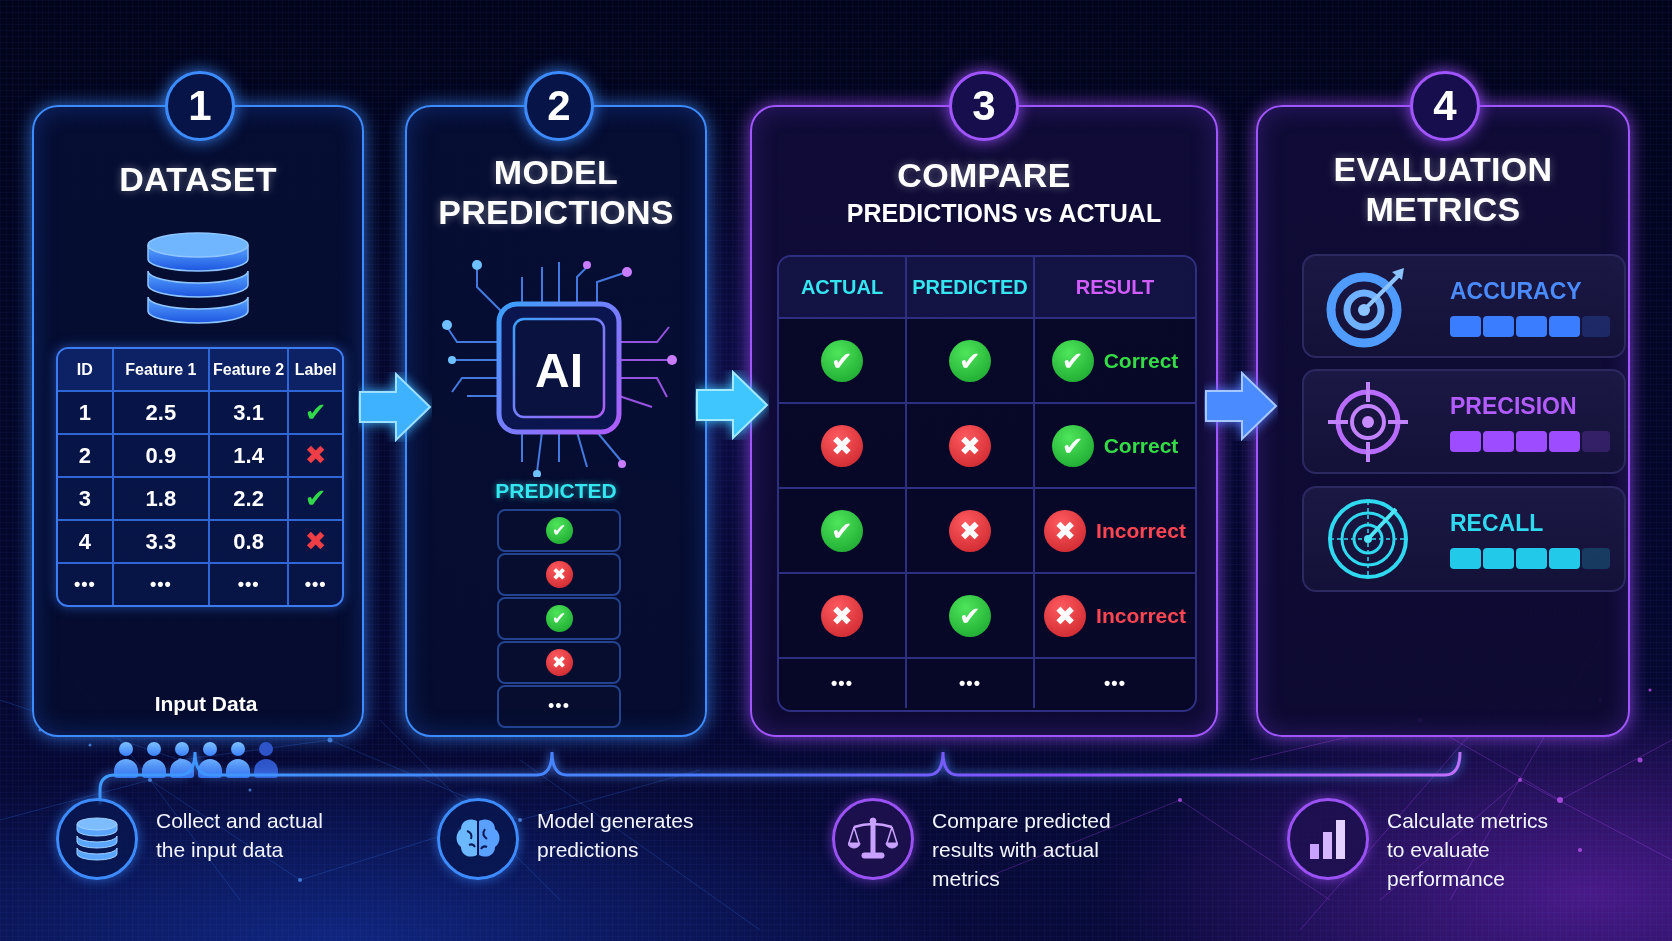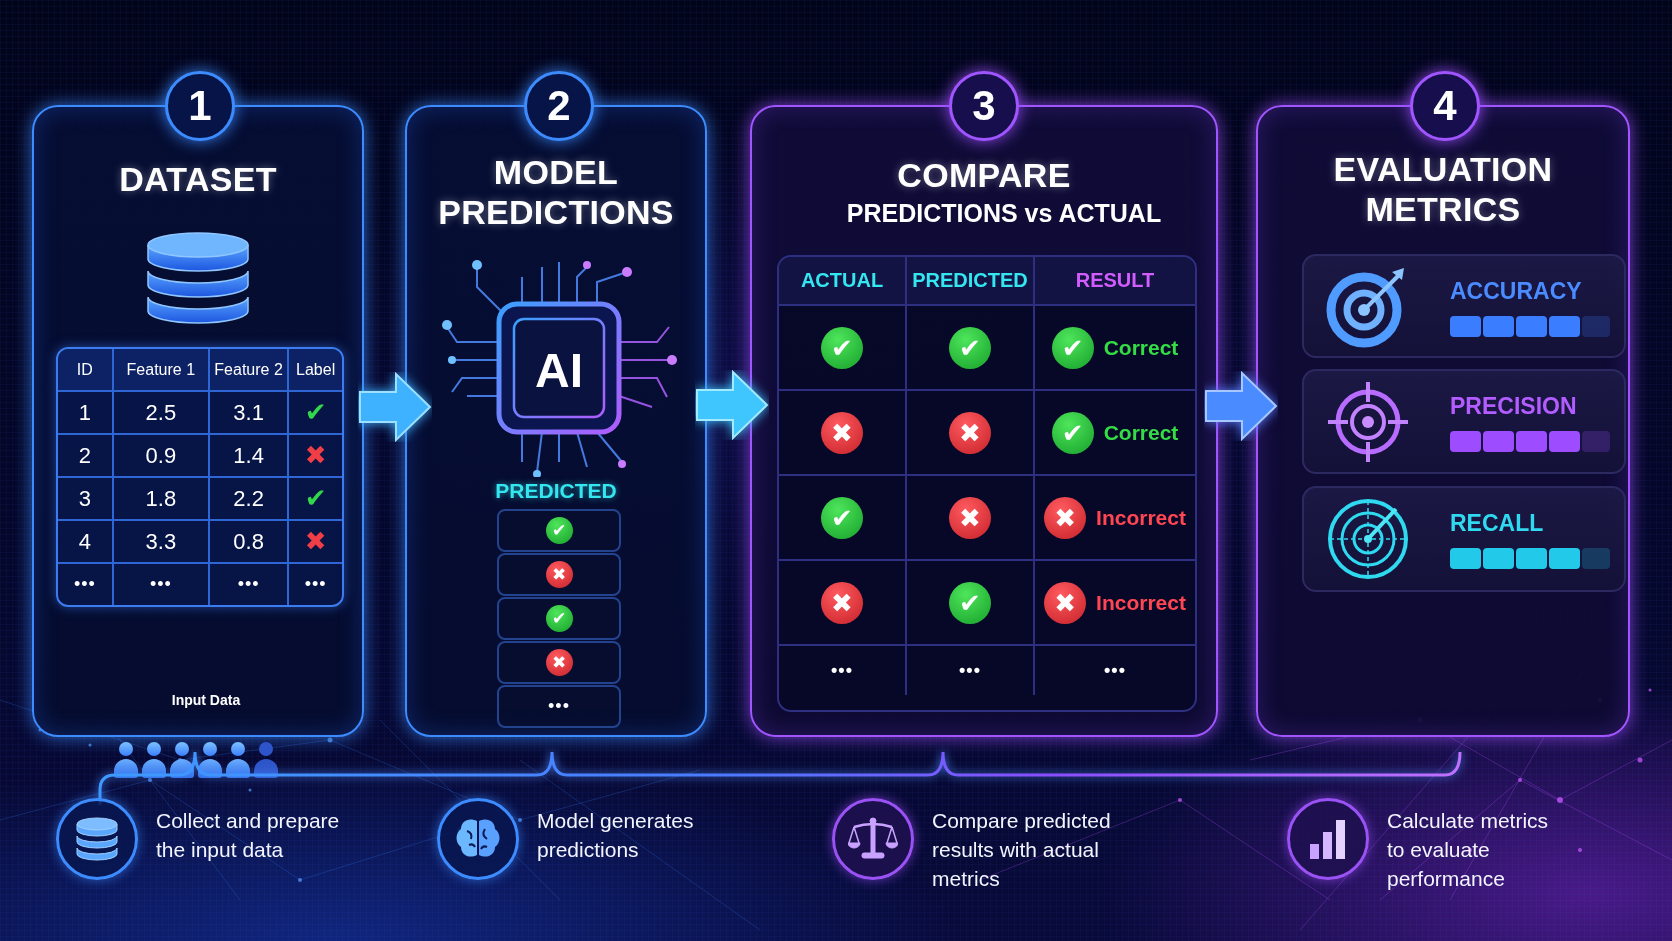--- a/index.html
+++ b/index.html
@@ -57,50 +57,50 @@
   
   .ds-table {
     position: absolute; left: 22px; top: 240px; width: 288px;
     border: 2px solid #3d7bf0; border-radius: 12px; overflow: hidden;
     border-collapse: separate;
     background: rgba(10,28,90,0.55);
     box-shadow: 0 0 12px rgba(60,130,255,0.5);
   }
   .ds-row { display: flex; height: 43px; border-top: 2px solid #2f66d6; }
   .ds-row.head { border-top: none; height: 41px; background: rgba(18,44,120,0.6); }
-  .ds-cell { display: flex; align-items: center; justify-content: center; border-left: 2px solid #2f66d6; font-weight: 400; font-size: 22px; }
+  .ds-cell { display: flex; align-items: center; justify-content: center; border-left: 2px solid #2f66d6; font-weight: 700; font-size: 22px; }
   .ds-row.head .ds-cell { font-size: 16px; }
   .ds-cell:first-child { border-left: none; }
   .c-id { width: 57px; } .c-f1 { width: 102px; } .c-f2 { width: 84px; } .c-lb { width: 58px; }
   .mark-ok { color: #31d94a; font-size: 26px; }
   .mark-no { color: #ef3e45; font-size: 26px; }
   .dots { font-size: 18px; letter-spacing: 1px; }
 
   .people { position: absolute; left: 80px; top: 635px; display: flex; gap: 4px; }
   .person { width: 24px; height: 40px; position: relative; }
   .person .h { position: absolute; left: 5px; top: 0; width: 14px; height: 14px; border-radius: 50%; background: linear-gradient(180deg,#7cc1ff,#3b7fff); }
   .person .b { position: absolute; left: 0; top: 17px; width: 24px; height: 19px; border-radius: 12px 12px 3px 3px; background: linear-gradient(180deg,#6aaeff,#2f6ee8); }
   .person.dim .h, .person.dim .b { background: #2d55c9; }
-  .input-label { position: absolute; left: 16px; right: 0; top: 692px; text-align: center; font-weight: 700; font-size: 14px; }
+  .input-label { position: absolute; left: 16px; right: 0; top: 692px; text-align: center; font-weight: 700; font-size: 21px; }
 
   
   .chip-wrap { position: absolute; left: 30px; top: 140px; width: 245px; height: 230px; }
   .pred-label { position: absolute; left: 0; right: 0; top: 372px; text-align: center; font-weight: 700; font-size: 21px; color: #33e6ef; text-shadow: 0 0 6px rgba(50,230,240,0.6); }
   .pred-list { position: absolute; left: 90px; top: 402px; width: 124px; }
   .pred-item { height: 43px; margin-bottom: 1px; border: 2px solid #24438f; border-radius: 8px; display: flex; align-items: center; justify-content: center; background: rgba(6,14,48,0.8); }
 
   .icircle { width: 27px; height: 27px; border-radius: 50%; display: inline-flex; align-items: center; justify-content: center; color: #fff; font-weight: 700; font-size: 17px; line-height: 1; }
   .icircle.ok { background: radial-gradient(circle at 40% 30%, #4ee55b, #16a02a); }
   .icircle.no { background: radial-gradient(circle at 40% 30%, #ff5a5f, #c52128); }
   .icircle.lg { width: 42px; height: 42px; font-size: 26px; }
 
   
   .cmp-table { position: absolute; left: 25px; top: 148px; width: 420px; height: 457px; border: 2px solid #2e2f80; border-radius: 14px; overflow: hidden; background: rgba(6,8,36,0.75); }
   .cmp-row { display: flex; height: 85px; border-top: 2px solid #2e2f80; }
-  .cmp-row.head { border-top: none; height: 47px; background: rgba(30,30,90,0.55); }
+  .cmp-row.head { border-top: none; height: 60px; background: rgba(30,30,90,0.55); }
   .cmp-row.last { height: 51px; }
   .cmp-cell { display: flex; align-items: center; justify-content: center; border-left: 2px solid #2e2f80; font-weight: 700; }
   .cmp-cell:first-child { border-left: none; }
   .k1 { width: 126px; } .k2 { width: 128px; } .k3 { width: 162px; }
   .cmp-row.head .cmp-cell { font-size: 20px; }
   .res-text { font-size: 21px; margin-left: 10px; }
   .res-ok { color: #34dc46; } .res-no { color: #ff4652; }
 
   
   .metric { position: absolute; left: 26px; width: 324px; border-radius: 14px; border: 2px solid #2c2960; background: linear-gradient(180deg, rgba(28,26,70,0.9), rgba(20,18,56,0.9)); margin-left: 18px; }
@@ -477,21 +477,21 @@
     <svg width="44" height="46" viewBox="0 0 44 46">
       <g fill="#5aa6ff" stroke="#9fd0ff" stroke-width="1">
         <path d="M2 32 v6 a20 6 0 0 0 40 0 v-6 a20 6 0 0 1 -40 0z"></path>
         <path d="M2 20 v6 a20 6 0 0 0 40 0 v-6 a20 6 0 0 1 -40 0z"></path>
         <path d="M2 8 v6 a20 6 0 0 0 40 0 v-6"></path>
         <ellipse cx="22" cy="8" rx="20" ry="6" fill="#7dbdff"></ellipse>
       </g>
     </svg>
   </div>
   <div class="txt">
-    <div>Collect and prepare</div>
+    <div>Collect and actual</div>
     <div>the input data</div>
   </div>
 </div>
 
 <div class="step" style="left:437px;">
   <div class="ring blue">
     <svg width="46" height="44" viewBox="0 0 46 44">
       <path d="M22 4 C14 0 6 4 6 12 C0 16 0 26 6 30 C6 38 14 42 22 38 Z" fill="#6cb8ff"></path>
       <path d="M24 4 C32 0 40 4 40 12 C46 16 46 26 40 30 C40 38 32 42 24 38 Z" fill="#5aa0ff"></path>
       <path d="M12 14 q6 2 4 8 M30 12 q-4 6 2 10 M14 28 q4 -2 6 2 M32 30 q-4 -2 -6 2" fill="none" stroke="#0b1a55" stroke-width="2"></path>

